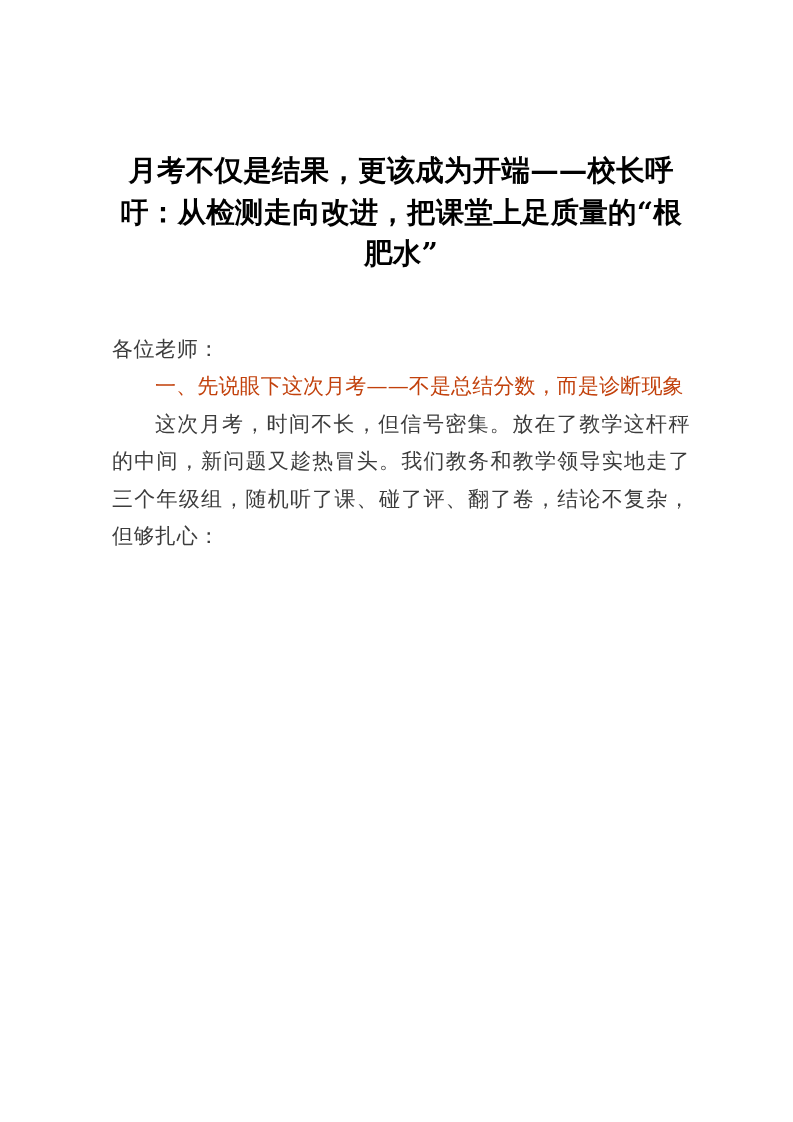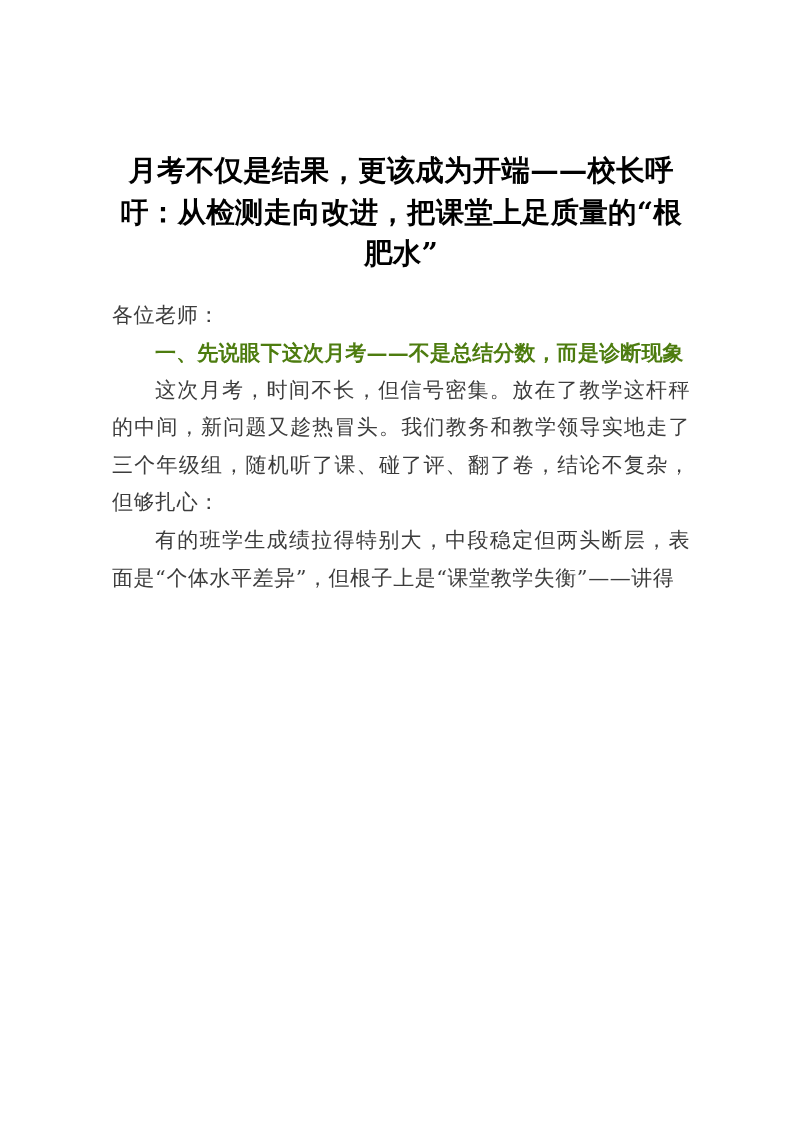--- a/index.html
+++ b/index.html
@@ -30,21 +30,21 @@
     font-family: "DejaVu Serif", "Liberation Serif", serif;
     font-weight: bold;
     font-size: 28.5px;
     line-height: 41.5px;
     letter-spacing: 0.2px;
     color: #000000;
     word-break: break-all;
   }
 
   .body-block {
-    margin-top: 22px;
+    margin-top: 56px;
   }
 
   .para {
     margin: 0;
     font-family: "DejaVu Serif", "Liberation Serif", serif;
     font-size: 21px;
     line-height: 37.6px;
     color: #3c3c3c;
     text-align: justify;
     text-justify: inter-character;
@@ -55,33 +55,32 @@
 
   .para.indent {
     text-indent: 43px;
   }
 
   .para.flush {
     text-indent: 0;
   }
 
   .para.heading {
-    font-weight: bold;
-    color: #4d7c0f;
+    font-weight: normal;
+    color: #c2410c;
     letter-spacing: 0.15px;
     text-indent: 43px;
   }
 </style>
 </head>
 <body>
 
 <div class="page">
 
   <h1 class="doc-title">月考不仅是结果，更该成为开端——校长呼吁：从检测走向改进，把课堂上足质量的“根肥水”</h1>
 
   <div class="body-block">
     <p class="para flush">各位老师：</p>
     <p class="para heading">一、先说眼下这次月考——不是总结分数，而是诊断现象</p>
     <p class="para indent">这次月考，时间不长，但信号密集。放在了教学这杆秤的中间，新问题又趁热冒头。我们教务和教学领导实地走了三个年级组，随机听了课、碰了评、翻了卷，结论不复杂，但够扎心：</p>
-    <p class="para indent">有的班学生成绩拉得特别大，中段稳定但两头断层，表面是“个体水平差异”，但根子上是“课堂教学失衡”——讲得</p>
   </div>
 
 </div>
 
 </body></html>

